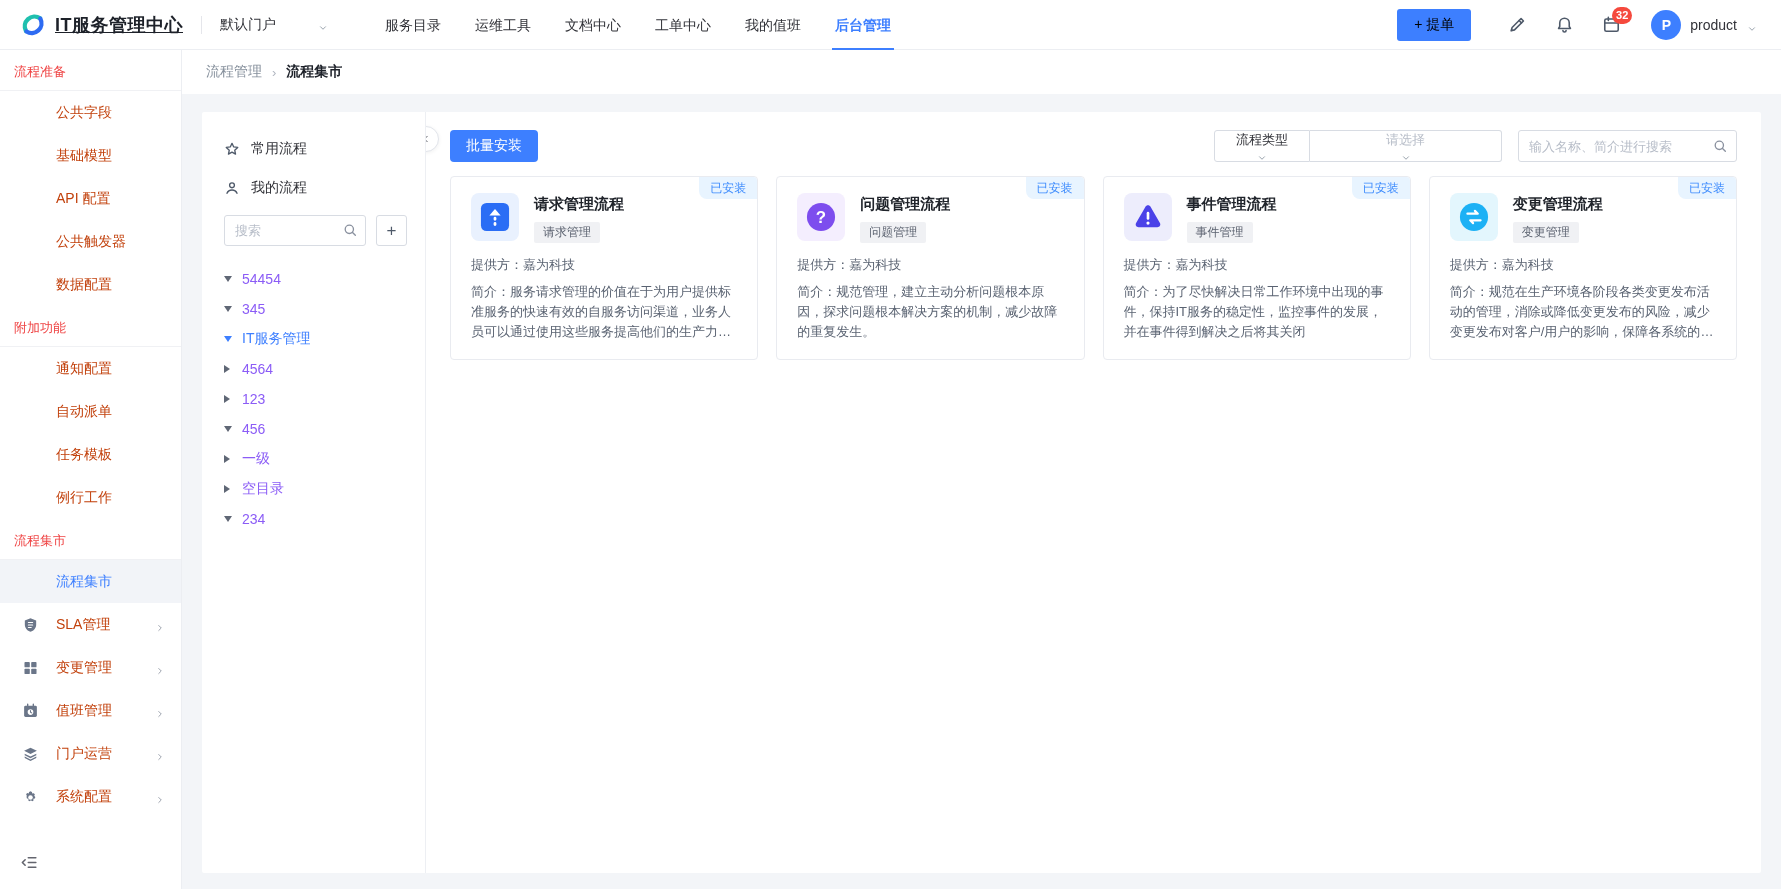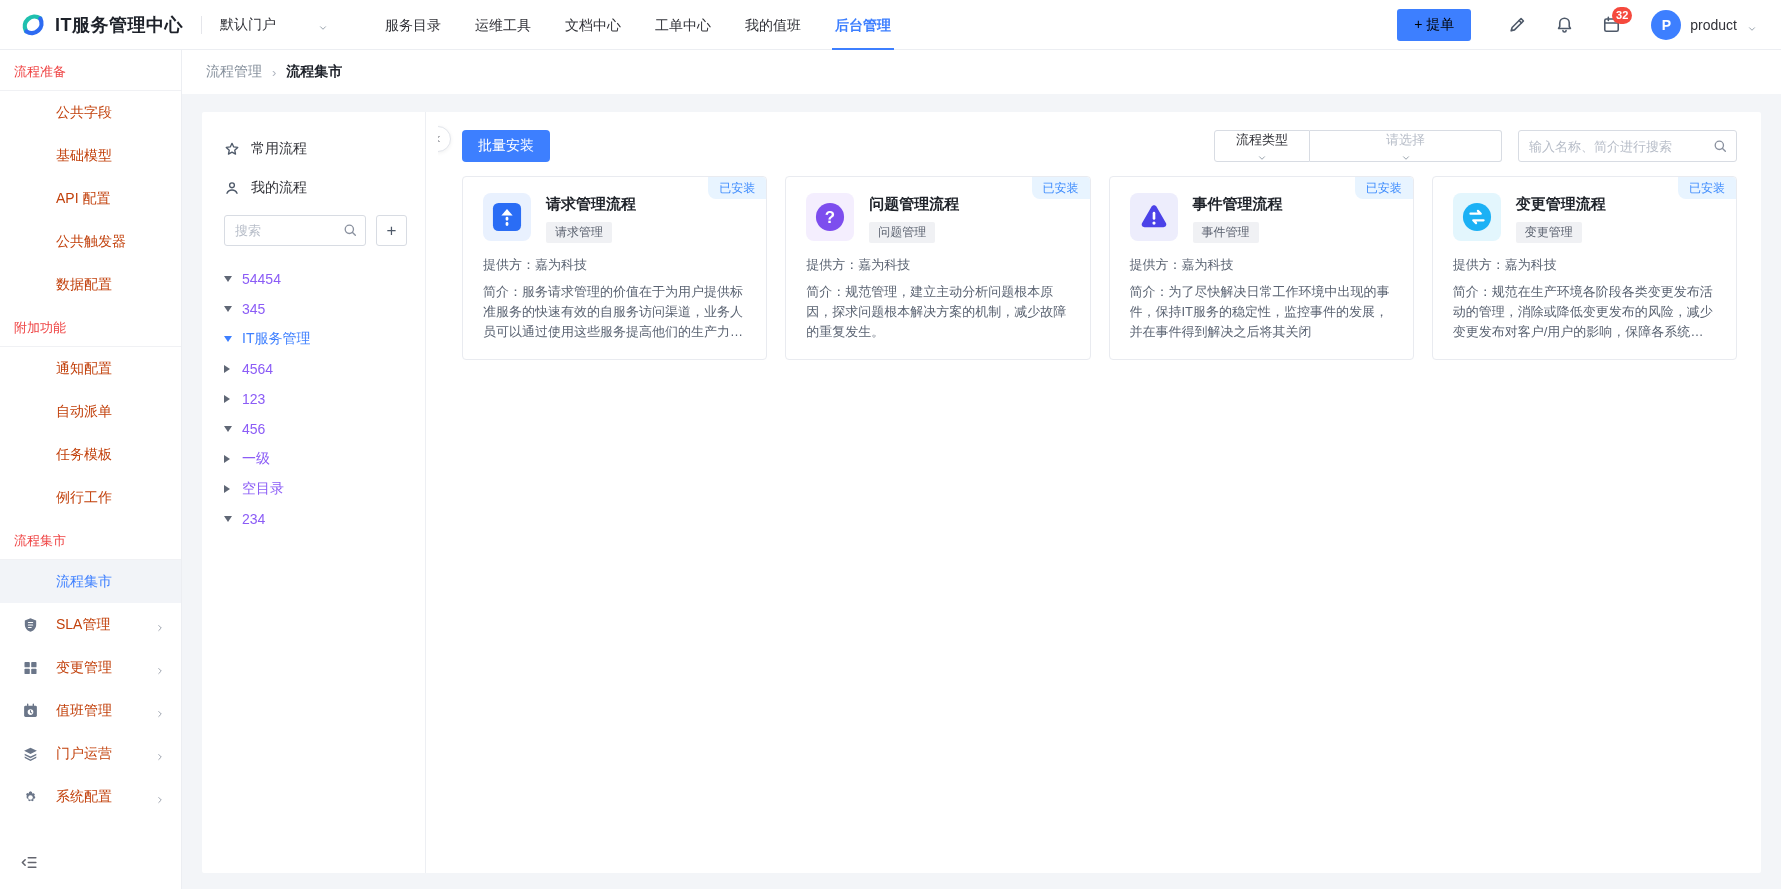--- a/index.html
+++ b/index.html
@@ -2,21 +2,21 @@
 <html><head>
 <meta charset="utf-8">
 <style>
   * { margin:0; padding:0; box-sizing:border-box; }
   html,body { width:1781px; height:889px; overflow:hidden; }
   body { font-family:"Liberation Sans","DejaVu Sans",sans-serif; background:#f3f5f8; color:#313238; }
 
   
   .navbar { height:50px; background:#fff; border-bottom:1px solid #eceef2; display:flex; align-items:center; padding:0 24px 0 20px; position:relative; z-index:5; }
   .brand { display:flex; align-items:center; gap:9px; }
-  .brand-title { font-size:18px; font-weight:bold; color:#1d2129; letter-spacing:.5px; }
+  .brand-title { font-size:18px; font-weight:bold; color:#1d2129; letter-spacing:.5px;text-decoration:underline; }
   .nav-divider { width:1px; height:18px; background:#e5e6eb; margin:0 18px; }
   .portal-select { display:flex; align-items:center; gap:42px; cursor:pointer; font-size:14px; color:#313238; }
   .main-nav { display:flex; align-items:center; margin-left:40px; height:50px; }
   .nav-item { font-size:14px; color:#313238; padding:0 17px; height:50px; line-height:50px; cursor:pointer; position:relative; white-space:nowrap; }
   .nav-item.active { color:#3d7fff; font-weight:bold; }
   .nav-item.active::after { content:""; position:absolute; left:14px; right:14px; bottom:0; height:2px; background:#3d7fff; }
   .nav-right { margin-left:auto; display:flex; align-items:center; }
   .btn-submit { background:#3d7fff; color:#000000; font-size:14px; height:32px; padding:0 17px; border:none; border-radius:3px; cursor:pointer; display:flex; align-items:center; gap:6px; }
   .top-icons { display:flex; align-items:center; gap:27px; margin-left:36px; color:#4e5969; }
   .top-icon { width:20px; height:20px; position:relative; cursor:pointer; display:flex; align-items:center; justify-content:center; }
@@ -44,21 +44,21 @@
   .sb-collapse { position:absolute; left:20px; bottom:16px; width:20px; height:20px; color:#63656e; cursor:pointer; }
   .sb-collapse svg { width:19px; height:19px; }
 
   
   .content { flex:1; display:flex; flex-direction:column; min-width:0; }
   .breadcrumb-bar { height:44px; background:#fff; display:flex; align-items:center; padding:0 24px; font-size:14px; flex:none; }
   .bc-link { color:#86909c; cursor:pointer; }
   .bc-sep { margin:0 10px; color:#b0b6c0; font-size:13px; }
   .bc-current { color:#1d2129; font-weight:bold; }
 
-  .workspace { flex:1; margin:18px 20px 16px; background:#fff; border-radius:2px; display:flex; min-height:0;gap:12px; }
+  .workspace { flex:1; margin:18px 20px 16px; background:#fff; border-radius:2px; display:flex; min-height:0; }
 
   
   .tree-panel { width:224px; flex:none; padding:24px 18px 18px 22px; border-right:1px solid #edeff3; overflow:hidden; }
   .quick-link { display:flex; align-items:center; gap:11px; height:26px; margin-bottom:13px; font-size:14px; color:#313238; cursor:pointer; }
   .quick-link .ql-ico { width:16px; height:16px; color:#4e5969; }
   .quick-link .ql-ico svg { width:16px; height:16px; }
   .tree-search-row { display:flex; gap:10px; margin:14px 0 4px; }
   .tree-search { position:relative; flex:1; }
   .tree-search input { width:100%; height:31px; border:1px solid #d8dce3; border-radius:3px; padding:0 28px 0 10px; font-size:13px; color:#313238; outline:none; font-family:inherit; }
   .tree-search input::placeholder { color:#b7bdc8; }

